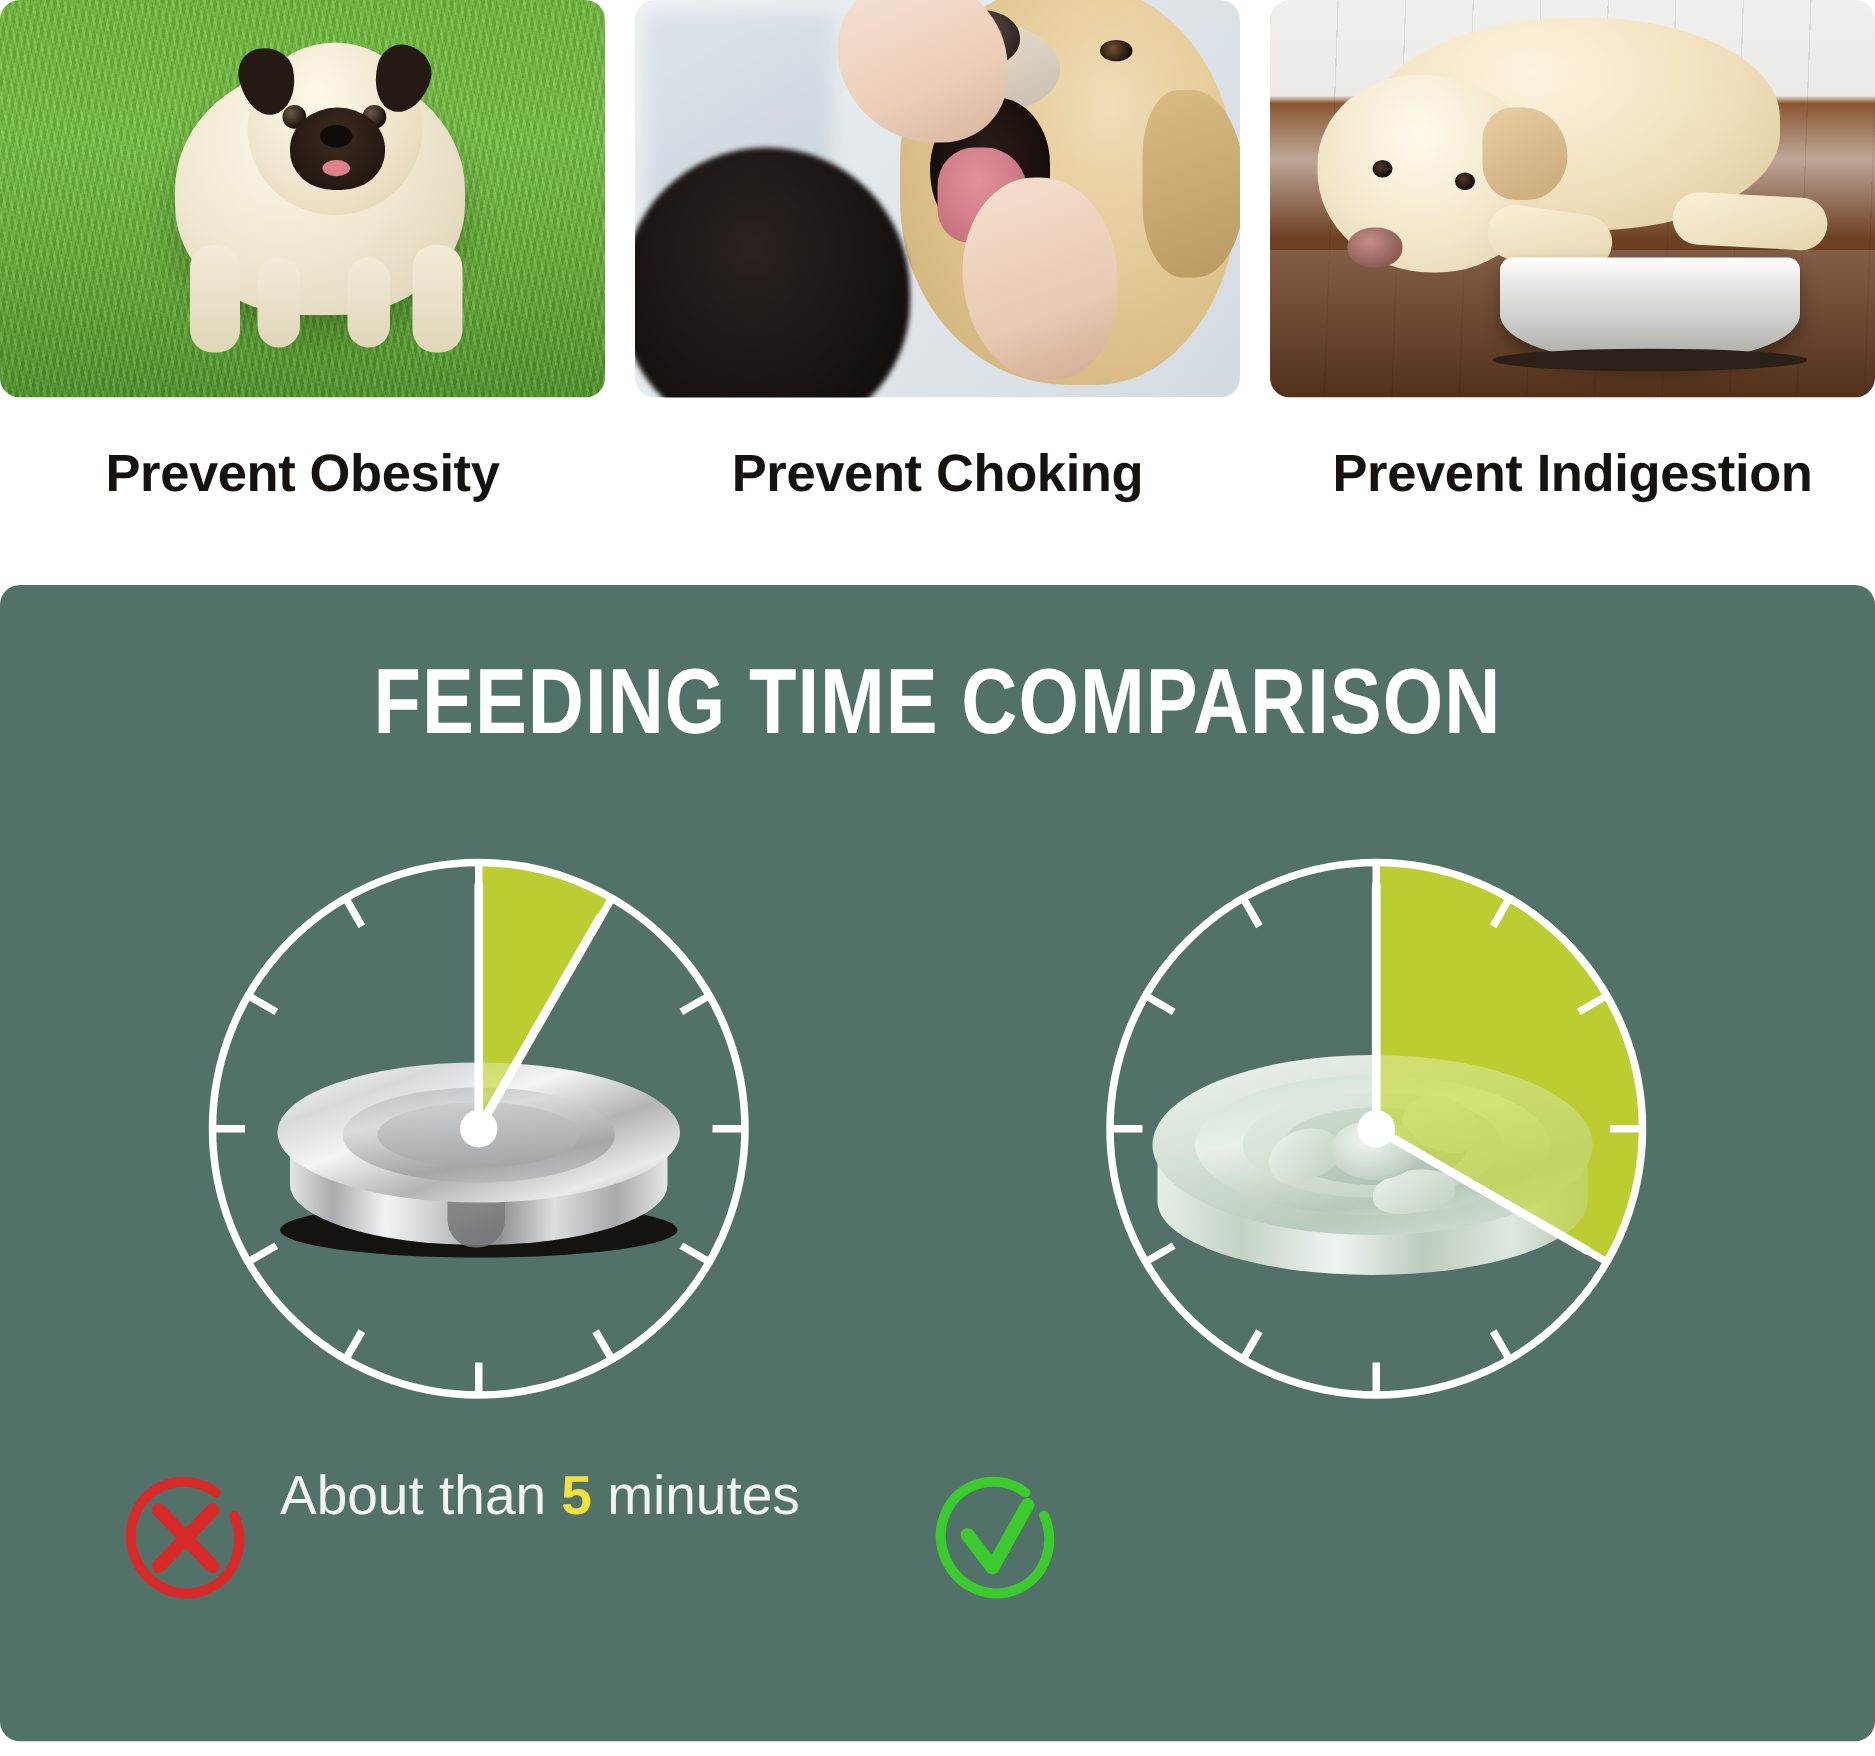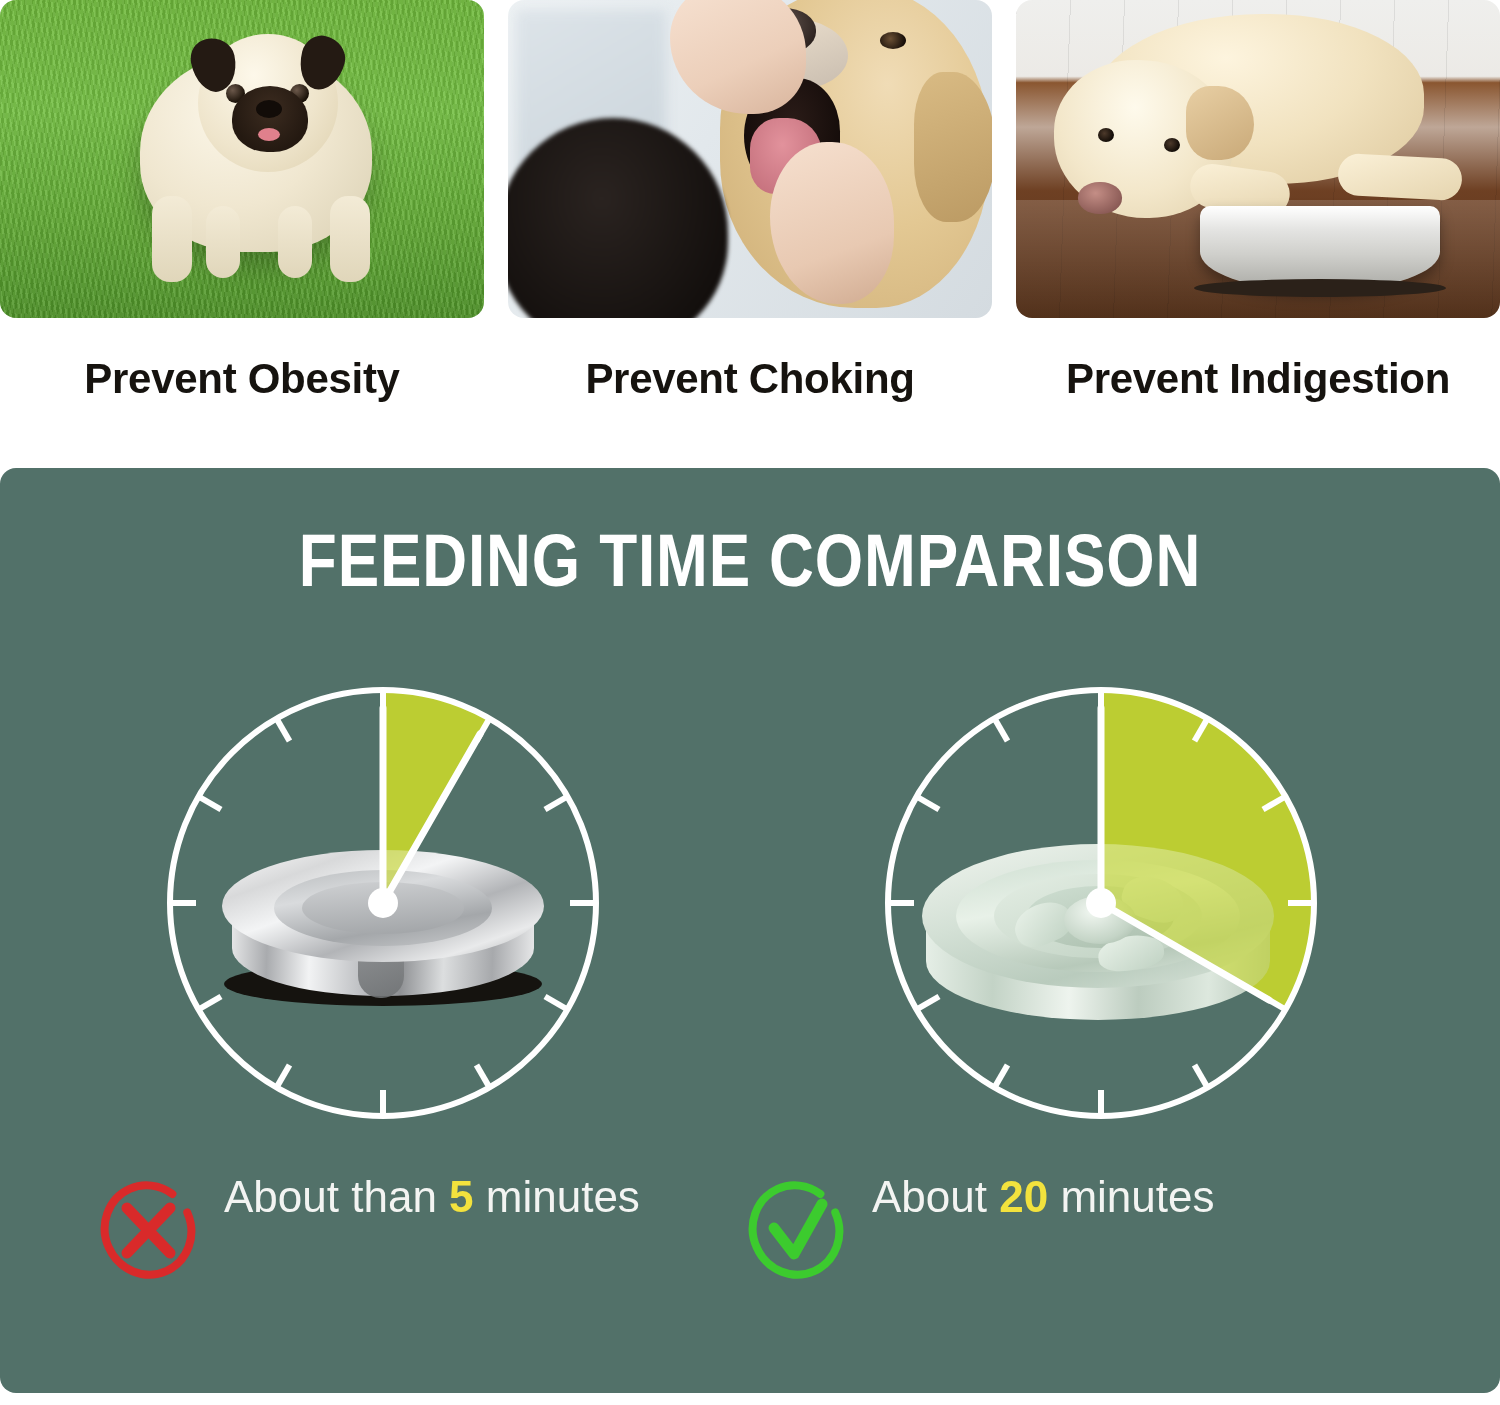--- a/index.html
+++ b/index.html
@@ -562,17 +562,16 @@
       <div class="result-sub"><span>About than </span><span class="hl">5</span><span> minutes</span></div>
     </div>
   </div>
 
   <div class="result right">
     <svg class="result-icon" viewBox="0 0 104 104">
       <ellipse cx="52" cy="52" rx="43" ry="45" fill="none" stroke="#3CCB2E" stroke-width="8" stroke-linecap="round" stroke-dasharray="252 24" transform="rotate(-24 52 52)"></ellipse>
       <path d="M30 50 L50 76 L78 26" stroke="#3CCB2E" stroke-width="11" stroke-linecap="round" stroke-linejoin="round" fill="none"></path>
     </svg>
     <div class="result-text">
-      <div class="result-sub"><span>About </span><span class="hl">20</span><span> minutes</span></div>
     </div>
   </div>
 
 </div>
 
 </body></html>

